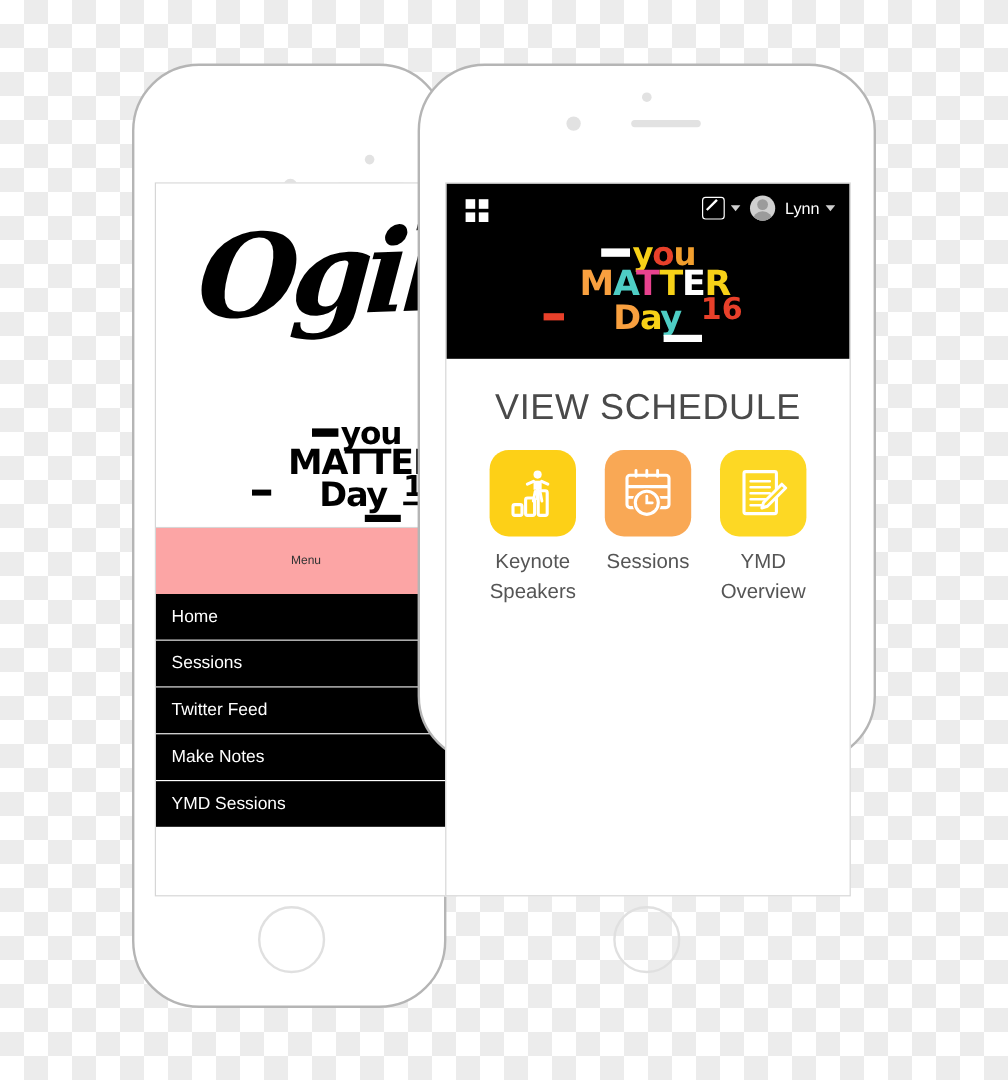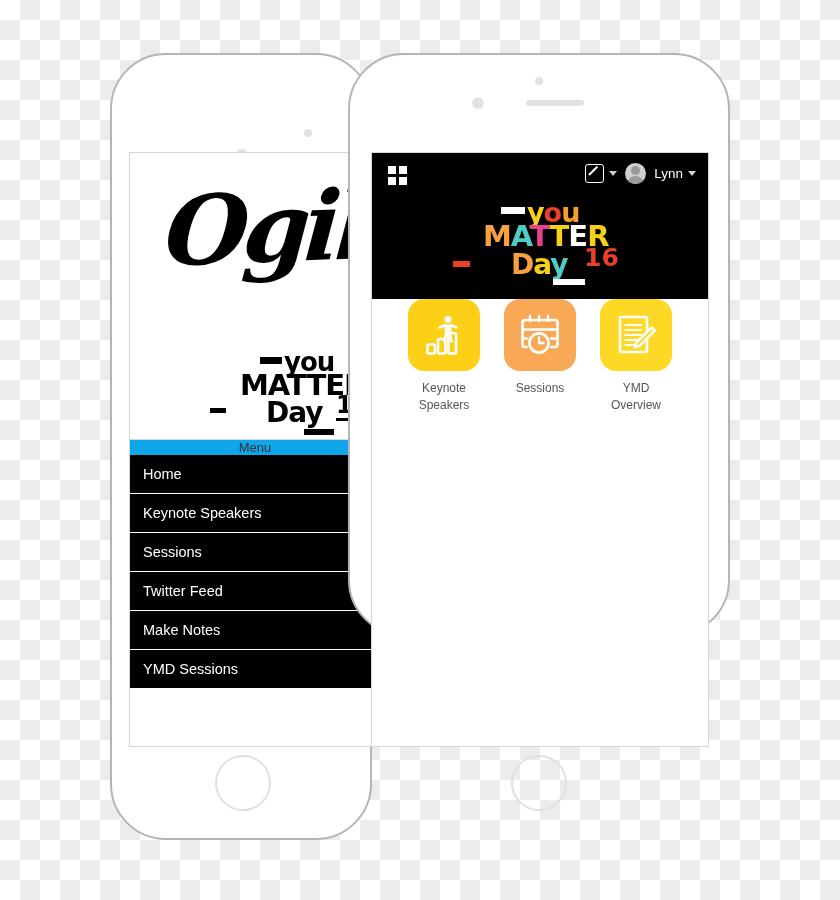--- a/index.html
+++ b/index.html
@@ -154,25 +154,25 @@
     font-size: 24px; line-height: 24px;
     border-bottom: 3px solid currentColor;
     padding-bottom: 1px;
   }
   .ymd-mark .dash-bottom {
     position: absolute; left: 96px; bottom: 0px;
     width: 30px; height: 6px; background: currentColor;
   }
 
   .menu-header {
-    background: #0ea5e9;
+    background: #fca5a5;
     color: #333333;
     text-align: center;
-    font-size: 13px;
-    padding: 0 0;
+    font-size: 10px;
+    padding: 22px 0;
     border-top: 1px solid #d6d6d6;
   }
   .menu-list { list-style: none; }
   .menu-list li {
     background: #000000;
     color: #ffffff;
     font-size: 14.5px;
     padding: 11px 0 11px 13px;
     border-bottom: 1px solid #ffffff;
   }
@@ -319,21 +319,21 @@
   .tile-art {
     width: 72px;
     height: 72px;
     border-radius: 16px;
     display: flex;
     align-items: center;
     justify-content: center;
     margin-bottom: 9px;
   }
   .tile-label {
-    font-size: 12px;
+    font-size: 17px;
     color: #555555;
     line-height: 1.45;
   }
 </style>
 </head>
 <body>
 
 <div class="phone back">
   <div class="speaker-grille"></div>
   <div class="front-camera cam-a"></div>
@@ -352,21 +352,20 @@
         <span class="row-day">Day</span>
         <span class="row-16">16</span>
         <span class="dash-bottom"></span>
       </div>
     </div>
 
     <div class="menu-header">Menu</div>
 
     <ul class="menu-list">
       <li class="active">Home</li>
-      <li>Keynote Speakers</li>
       <li>Sessions</li>
       <li>Twitter Feed</li>
       <li>Make Notes</li>
       <li>YMD Sessions</li>
     </ul>
 
   </div>
 
   <div class="home-button"></div>
 </div>
@@ -405,20 +404,21 @@
 
         <span class="c-row2"><span style="color:#f9a03f">M</span><span style="color:#4ecdc4">A</span><span style="color:#e8428f">T</span><span style="color:#f7d117">T</span><span style="color:#ffffff">E</span><span style="color:#f7d117">R</span></span>
 
         <span class="c-row3"><span style="color:#f9a03f">D</span><span style="color:#f7d117">a</span><span style="color:#4ecdc4">y</span></span>
 
         <span class="c-16">16</span>
         <span class="c-dash-bottom"></span>
       </div>
     </div>
 
+    <h1 class="view-title">VIEW SCHEDULE</h1>
 
     <div class="tiles">
 
       <div class="tile">
         <div class="tile-art" style="background:#fdd017;">
           <svg width="46" height="46" viewBox="0 0 46 46" aria-hidden="true">
 
             <circle cx="27" cy="7.5" r="3.4" fill="#ffffff"></circle>
             <path d="M18.5 15.5 L23.6 13.2 M35.5 15.5 L30.4 13.2" stroke="#ffffff" stroke-width="2.6" stroke-linecap="round"></path>
             <path d="M23.6 12.6 h6.8 v7.6 h-2.1 v8.4 h-2.6 v-8.4 h-2.1 z" fill="#ffffff"></path>

